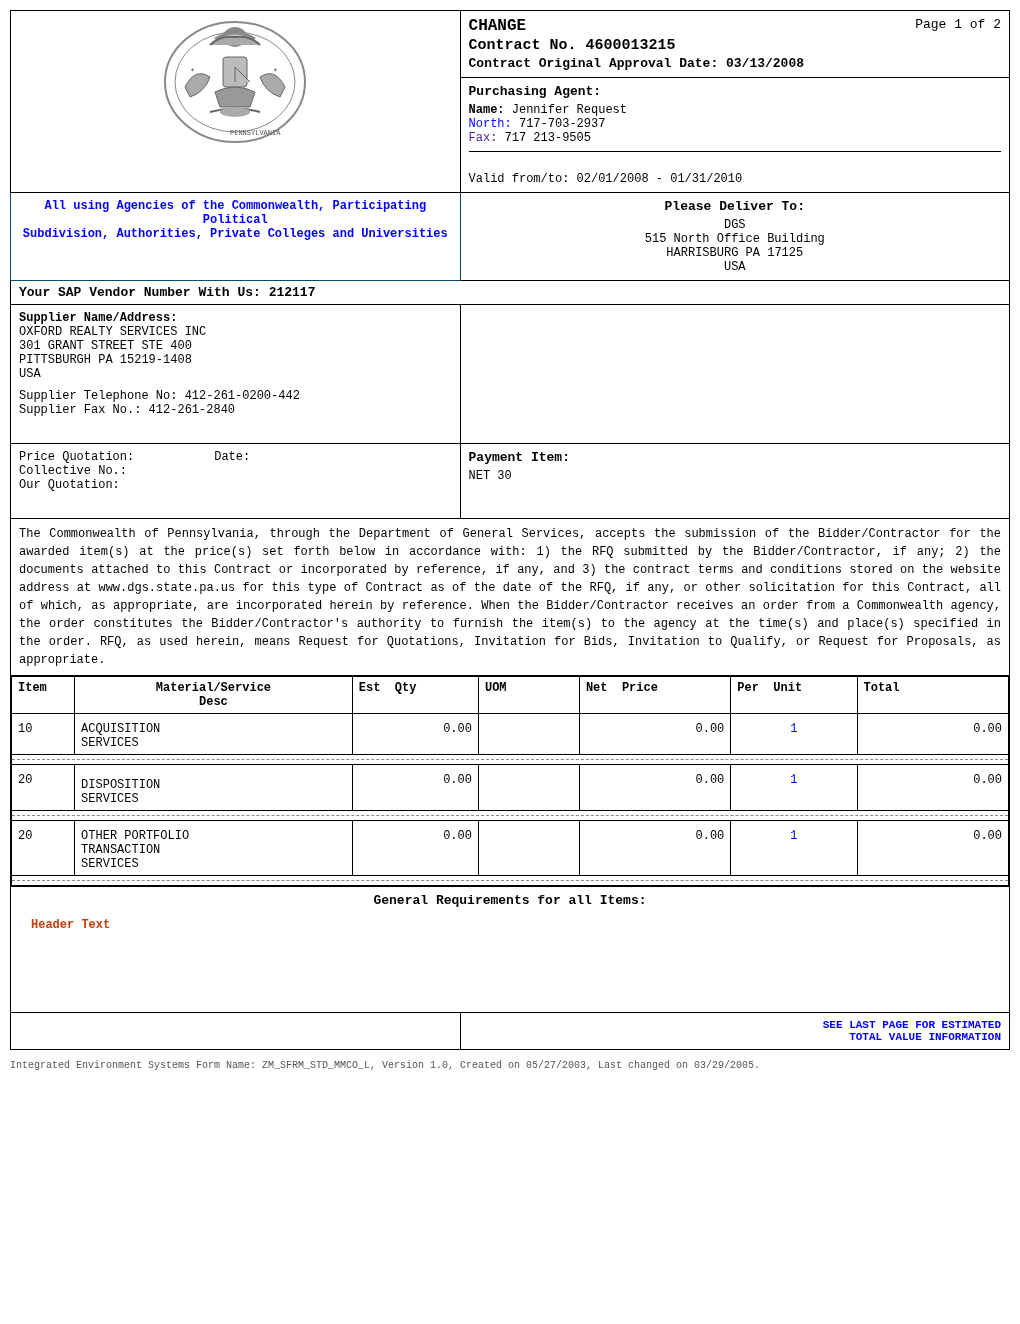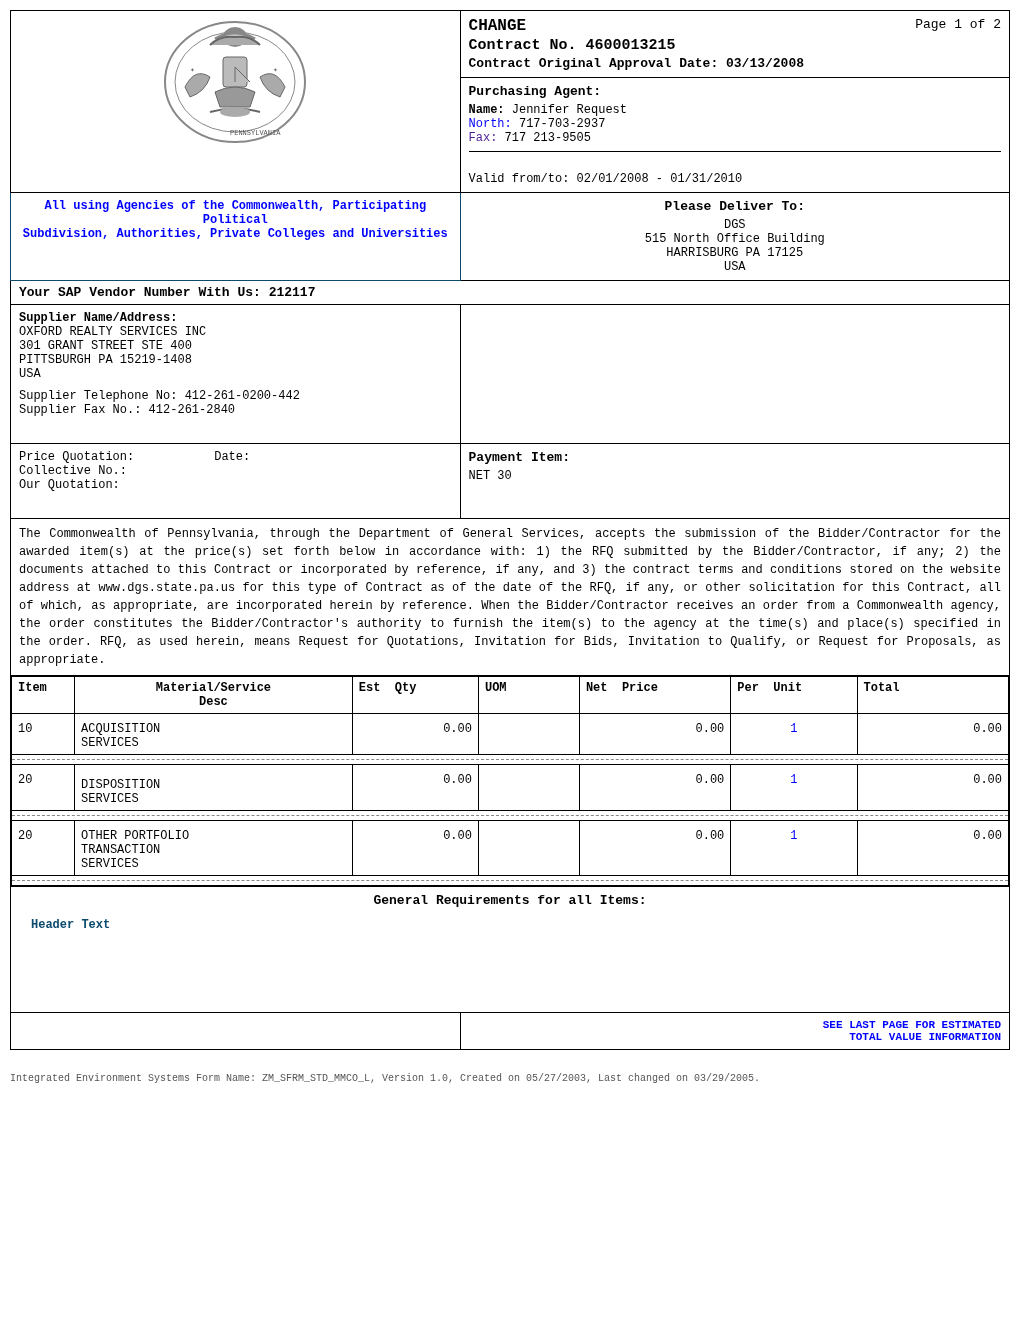--- a/index.html
+++ b/index.html
@@ -129,21 +129,21 @@
     .see-last-cell {
       text-align: right;
       padding: 6px 8px;
       font-size: 11px;
       color: #00f;
       font-weight: bold;
     }
     .footer-text {
       font-size: 10px;
       color: #555;
-      margin-top: 19px;
+      margin-top: 6px;
       padding: 4px 0;
     }
     .items-header-row th {
       background: #fff;
     }
     .col-item { width: 5%; }
     .col-mat { width: 22%; }
     .col-qty { width: 10%; text-align: right; }
     .col-uom { width: 8%; }
     .col-price { width: 12%; text-align: right; }
@@ -351,21 +351,21 @@
               </tr>
             </tbody>
       </table>
     </td>
   </tr>
 
   <tr>
     <td colspan="2" style="border:1px solid #000; padding:0;">
       <div class="general-req-cell">General  Requirements for all Items:</div>
       <div class="header-text-cell" style="padding:4px 20px 20px 20px;">
-        <span style="color:#0c4a6e; font-weight:bold;">Header Text</span>
+        <span style="color:#c2410c; font-weight:bold;">Header Text</span>
       </div>
       <div style="height:60px;"></div>
     </td>
   </tr>
 
   <tr>
     <td style="border:1px solid #000; padding:6px;"></td>
     <td class="see-last-cell" style="border:1px solid #000;">
       <div>SEE LAST  PAGE FOR ESTIMATED</div>
       <div>TOTAL VALUE INFORMATION</div>

